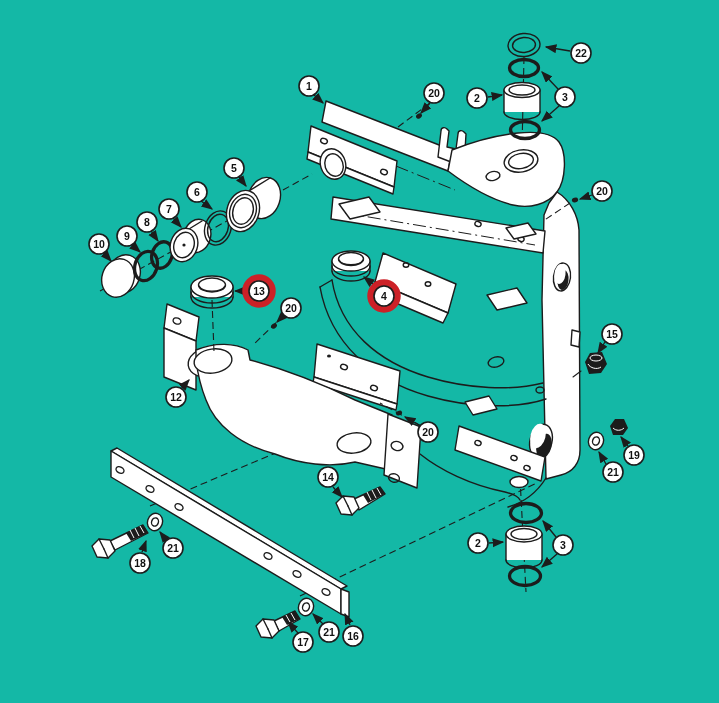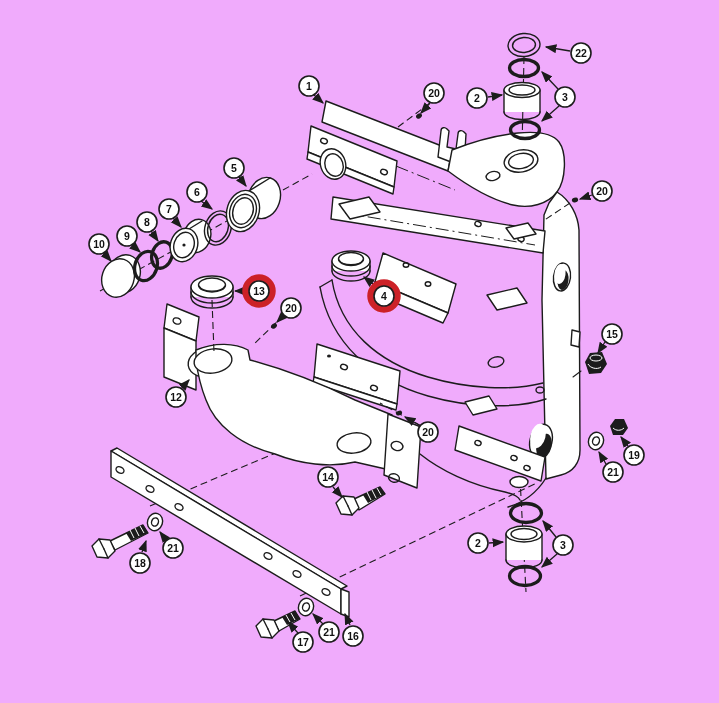--- a/index.html
+++ b/index.html
@@ -1,16 +1,16 @@
 <!DOCTYPE html>
 <html><head>
 <meta charset="utf-8">
 <style>
   html,body{margin:0;padding:0;background:#fff;}
-  #stage{position:relative;width:719px;height:703px;background:#f0abfc;overflow:hidden;
+  #stage{position:relative;width:719px;height:703px;background:#14b8a6;overflow:hidden;
          font-family:"Liberation Sans",sans-serif;}
   svg{display:block;}
   .ln{stroke:#1c1c1c;fill:none;stroke-width:1.4;stroke-linecap:round;stroke-linejoin:round;}
   .wf{fill:#ffffff;}
   .df{fill:#1c1c1c;}
   .thick{stroke-width:3.3;}
   .thin{stroke-width:1.1;}
   .dash{stroke:#1c1c1c;fill:none;stroke-width:1.1;stroke-dasharray:7 4;}
   .dashdot{stroke:#1c1c1c;fill:none;stroke-width:1;stroke-dasharray:13 4 2 4;}
   .ldr{stroke:#1c1c1c;stroke-width:1.3;fill:none;marker-end:url(#ah);}

